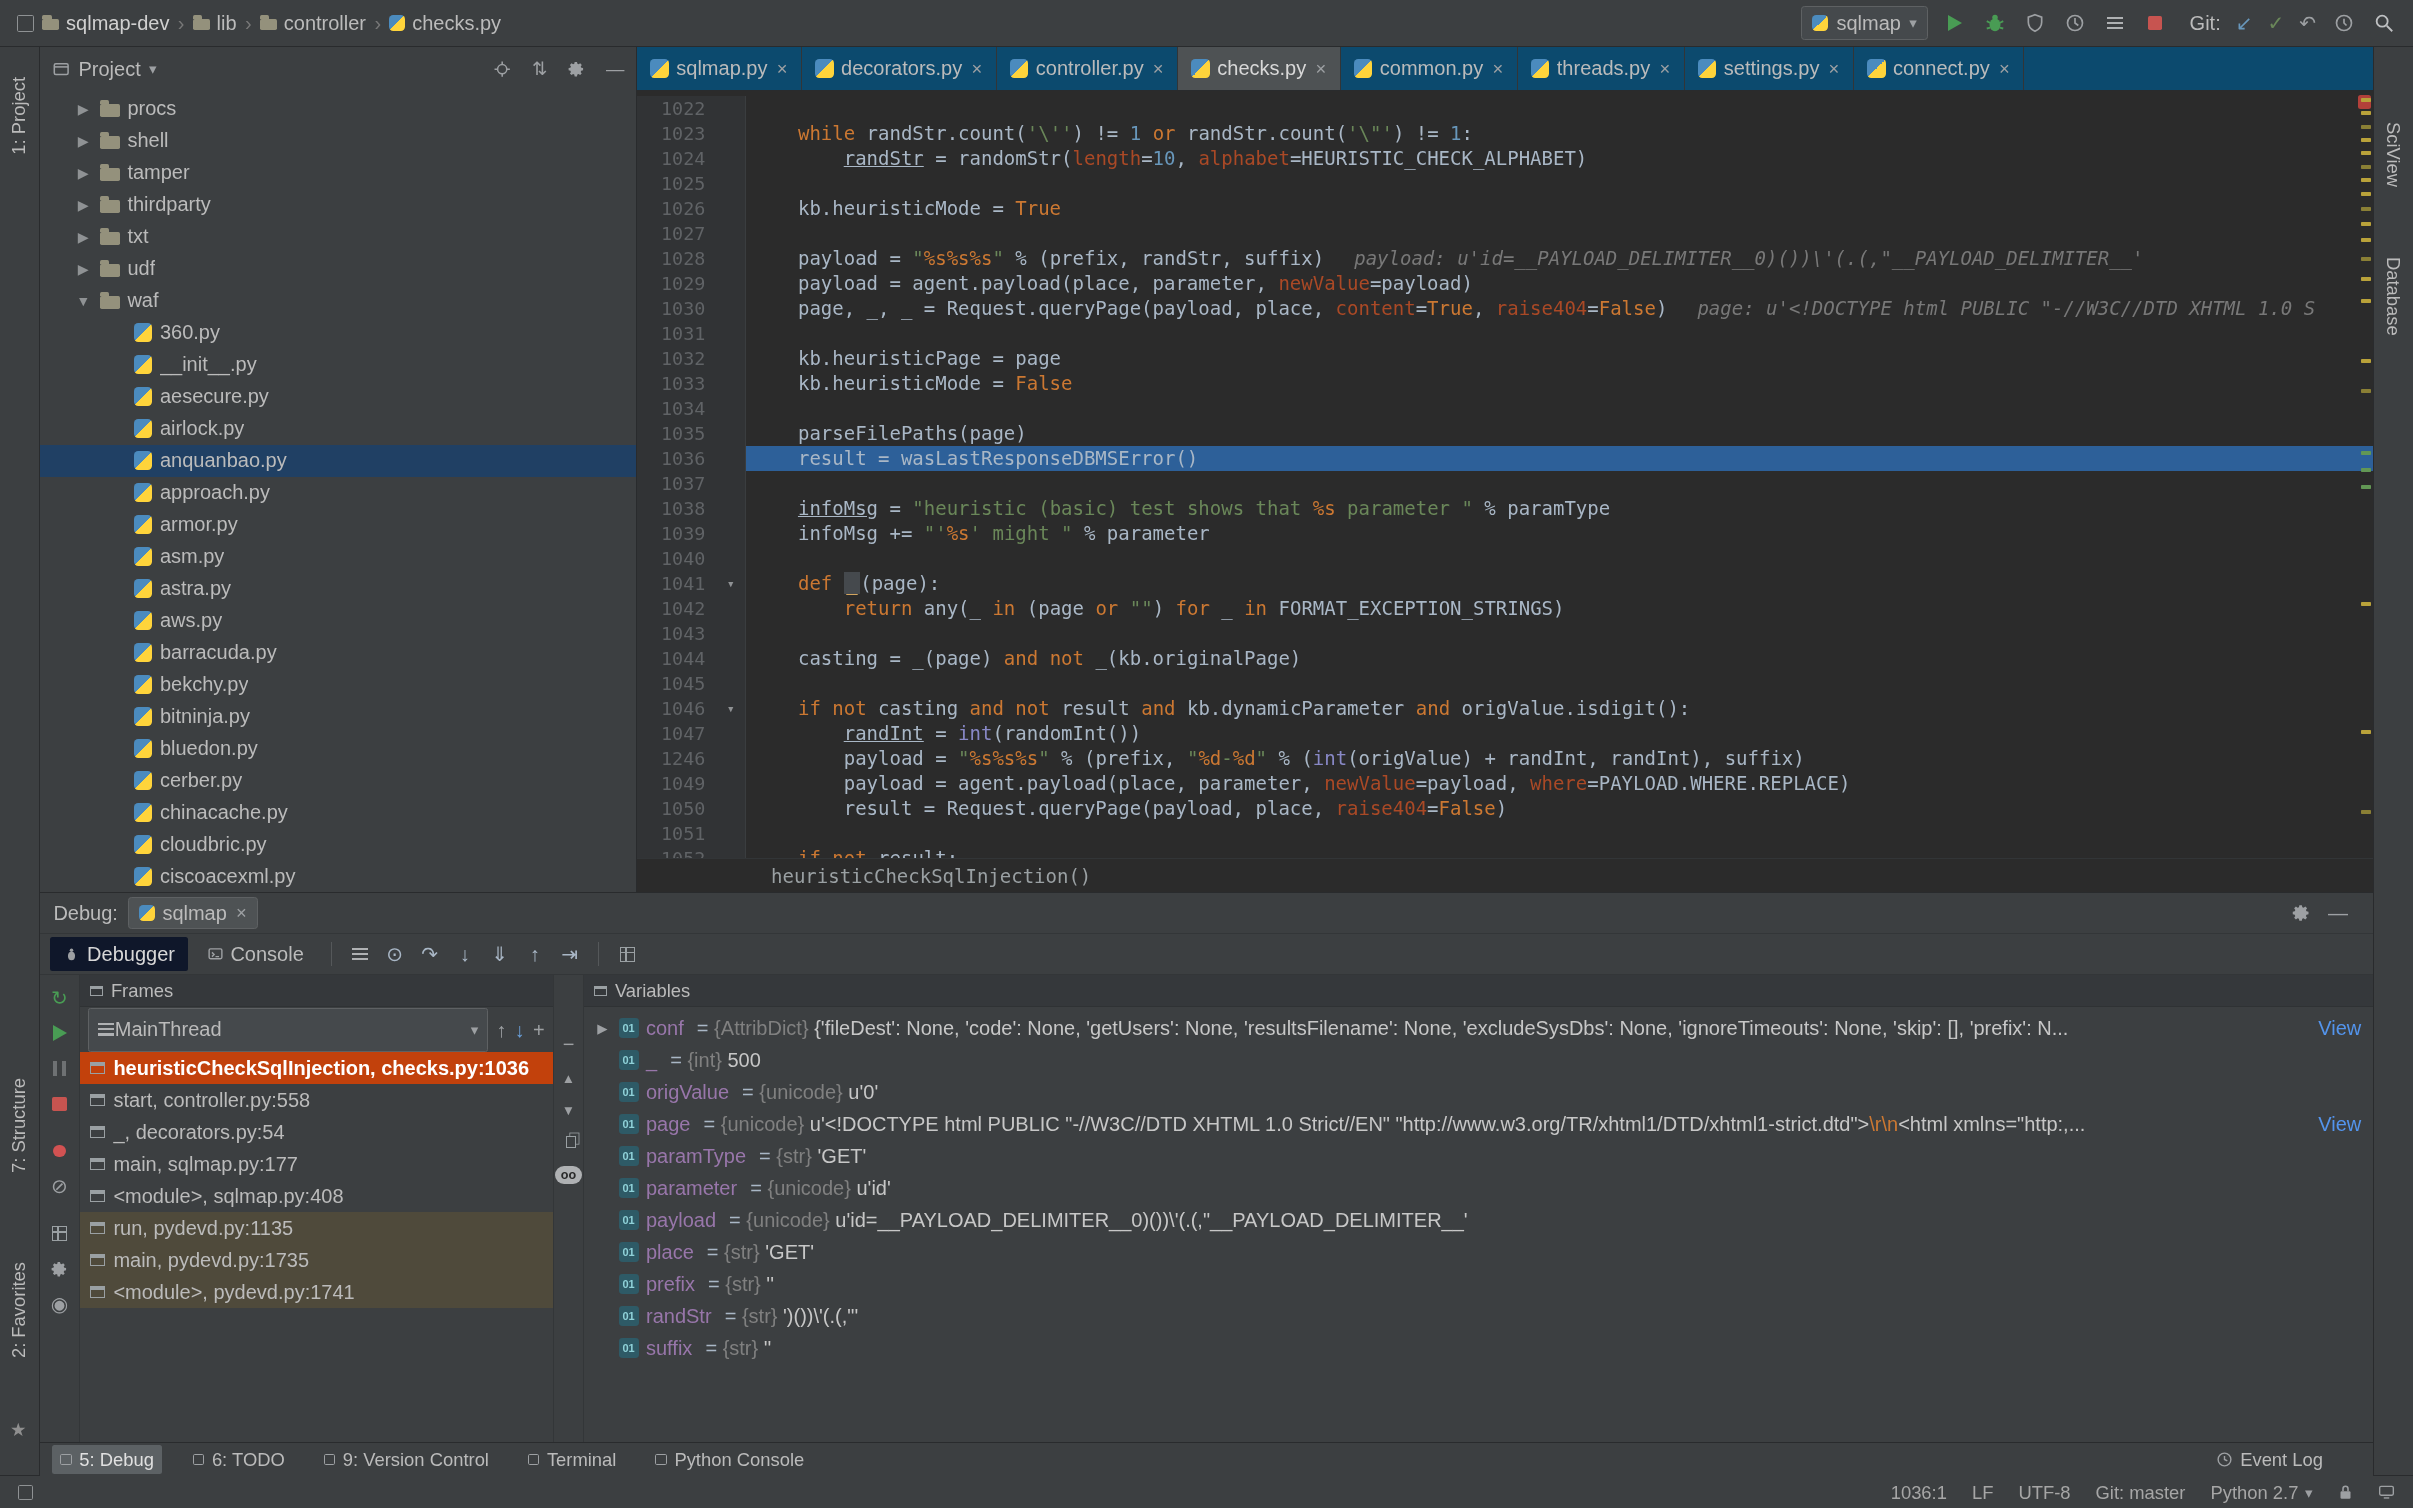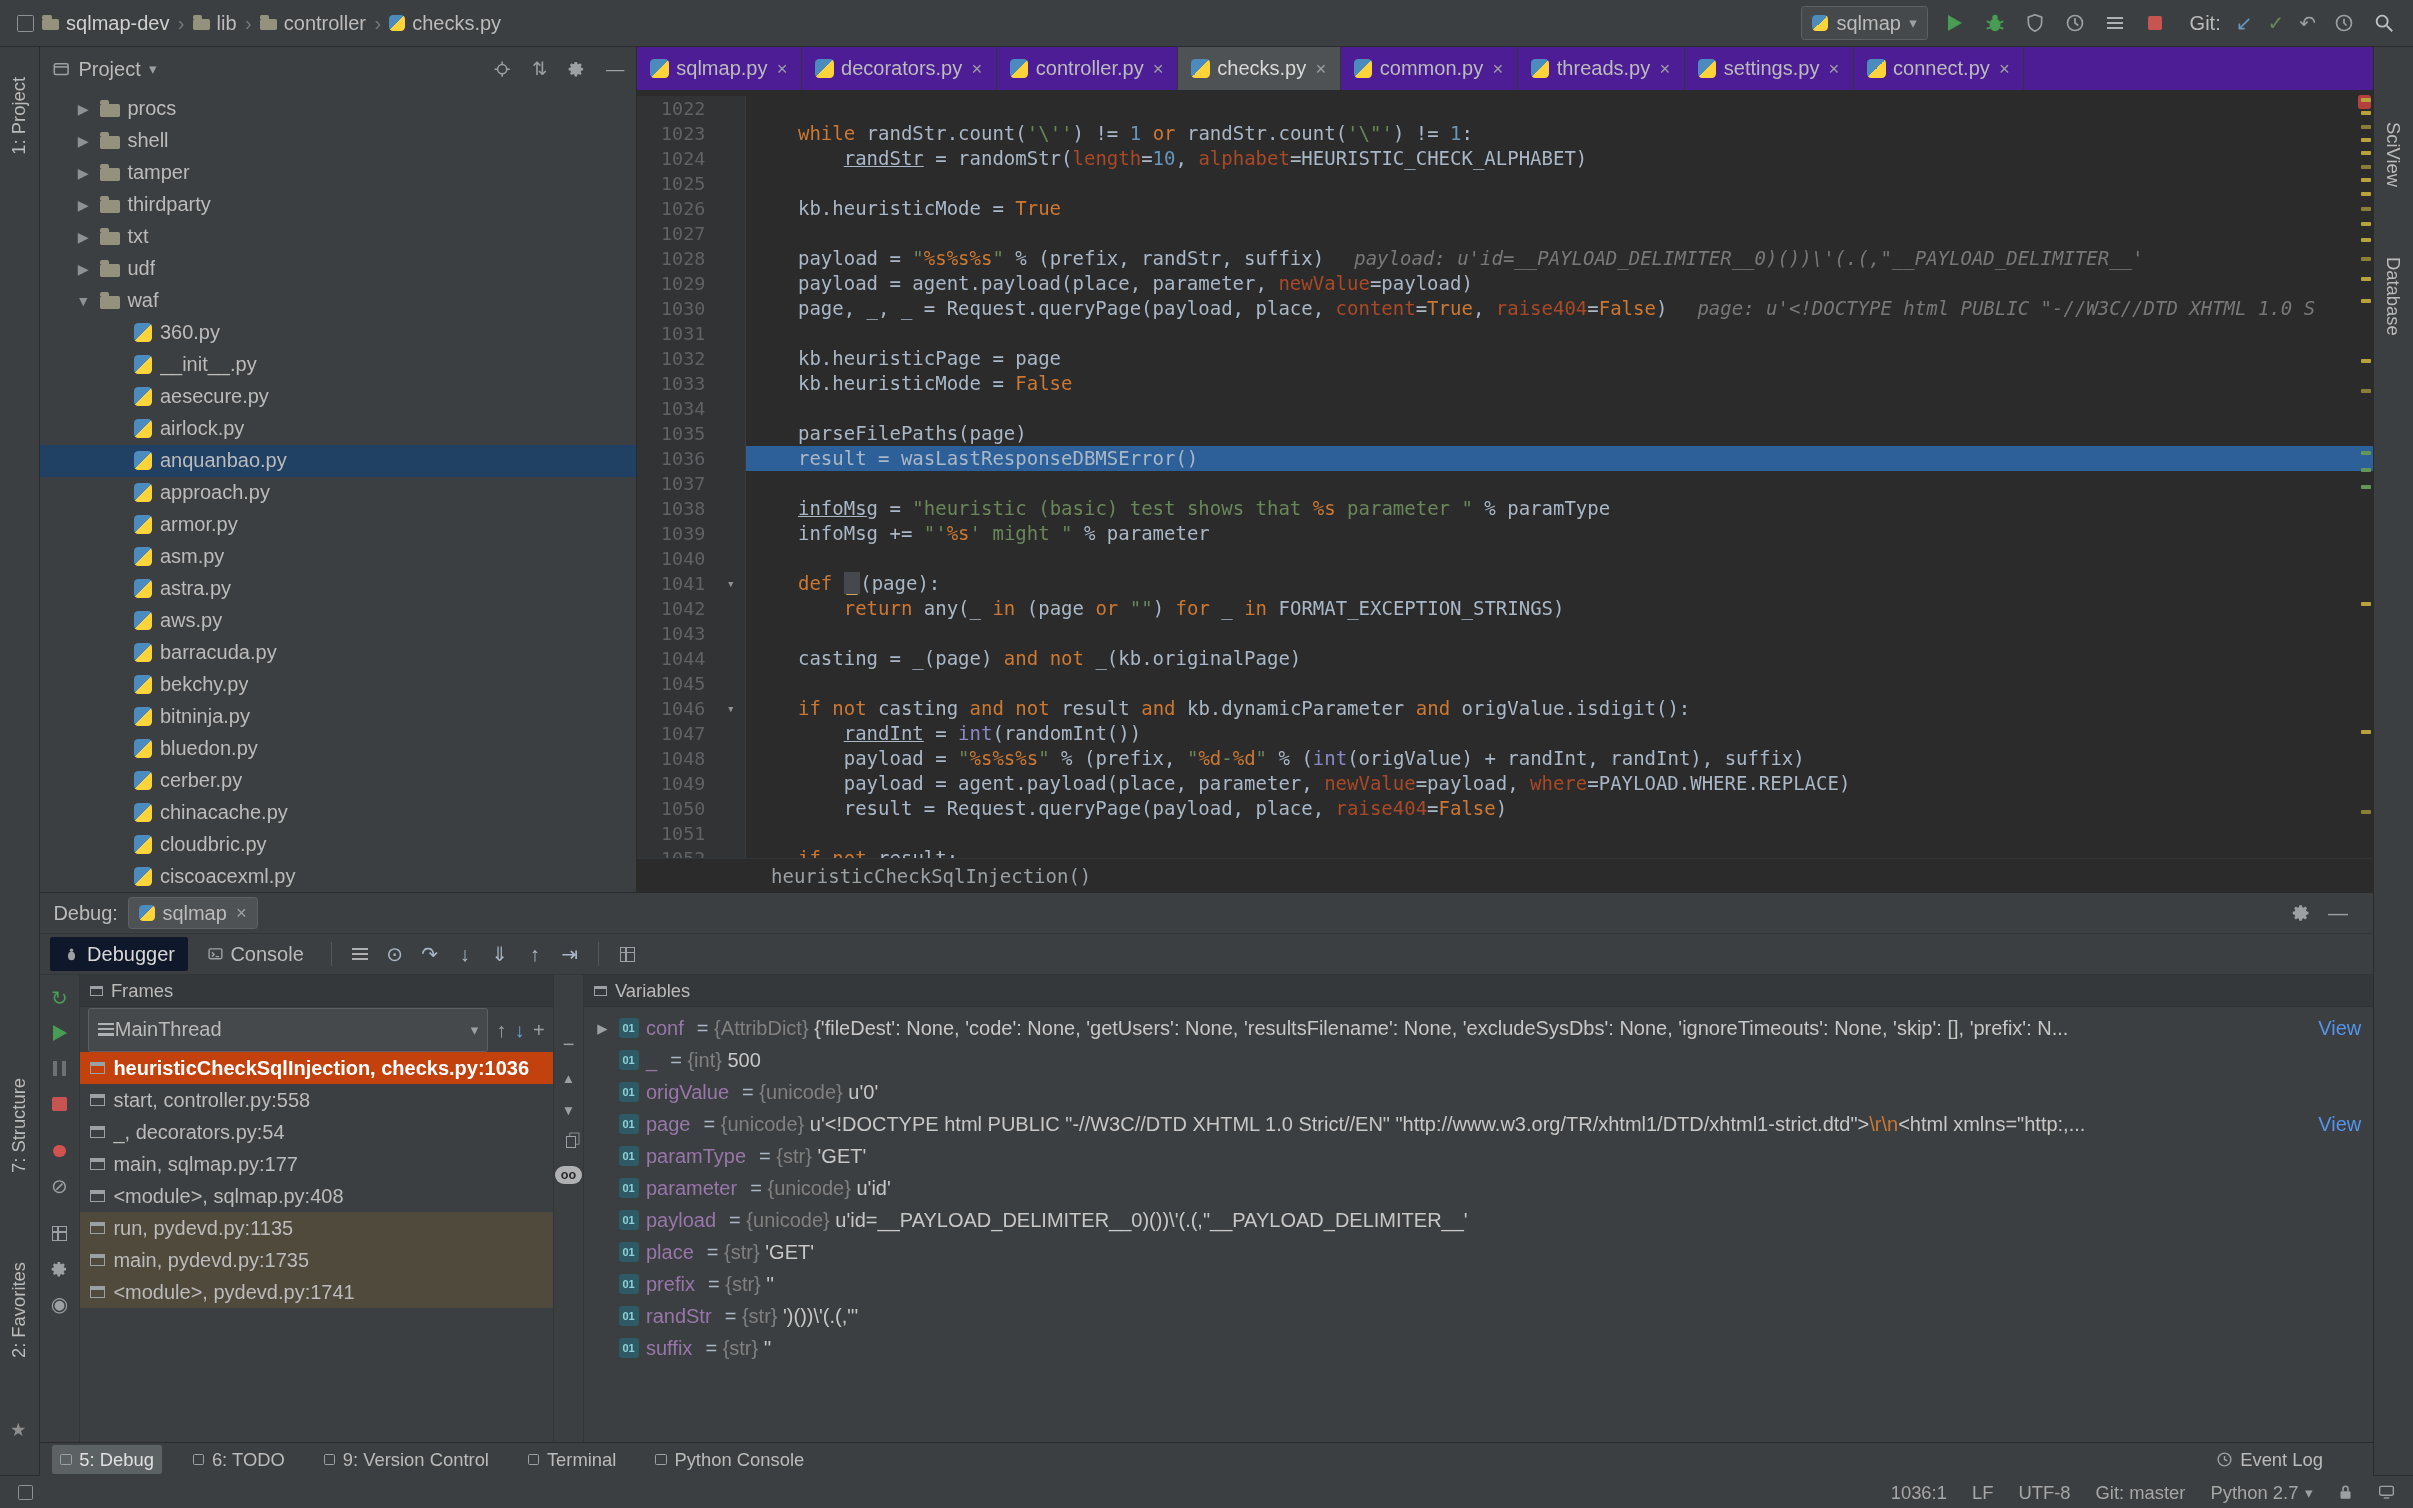--- a/index.html
+++ b/index.html
@@ -65,21 +65,21 @@
   #project-header .hico { margin-left:11.7px; color:#9da0a3; font-size:18.4px; }
   #project-header .spacer { flex:1; }
   #tree { flex:1; overflow:hidden; padding-top:1.7px; }
   .tree-row { height:32px; display:flex; align-items:center; gap:7.5px; padding-right:6.7px; white-space:nowrap; }
   .tree-row.selected { background:#204064; }
   .tree-arrow { width:18.4px; text-align:center; color:#8f9294; font-size:14.2px; flex:none; }
   .tree-label { overflow:hidden; text-overflow:ellipsis; }
 
   
   #editor-col { flex:1; display:flex; flex-direction:column; min-width:0; background:#2b2b2b; }
-  #tabbar { height:44px; background:#4c1d95; border-bottom:0.8px solid #292b2d; display:flex; align-items:stretch; flex:none; overflow:hidden; }
+  #tabbar { height:44px; background:#0c4a6e; border-bottom:0.8px solid #292b2d; display:flex; align-items:stretch; flex:none; overflow:hidden; }
   .tab { display:flex; align-items:center; gap:7.5px; padding:0 13.4px; border-right:0.8px solid #323537; color:#bbbbbb; }
   .tab.active { background:#4e5254; color:#d8d8d8; }
   .tab-close { color:#9da0a3; font-size:18.4px; margin-left:1.7px; }
   #editor { flex:1; position:relative; overflow:hidden; }
   #code-lines { position:absolute; inset:0; padding-top:5px; overflow:hidden;
     font-family:"DejaVu Sans Mono",monospace; font-size:19px; }
   .cl { display:flex; height:25px; line-height:25px; }
   .ln { width:80px; flex:none; text-align:right; padding-right:11.7px; color:#606366;
     background:#313335; font-size:18.4px; }
   .fold { width:28.5px; flex:none; background:#313335; border-right:0.8px solid #3a3d3f;
@@ -547,21 +547,21 @@
                 <span class="ln">1046</span>
                 <span class="fold">▾</span>
                 <span class="ct"><span class="tk-pln">    </span><span class="tk-kw">if</span><span class="tk-pln"> </span><span class="tk-kw">not</span><span class="tk-pln"> casting </span><span class="tk-kw">and</span><span class="tk-pln"> </span><span class="tk-kw">not</span><span class="tk-pln"> result </span><span class="tk-kw">and</span><span class="tk-pln"> kb.dynamicParameter </span><span class="tk-kw">and</span><span class="tk-pln"> origValue.isdigit():</span></span>
               </div>
               <div class="cl">
                 <span class="ln">1047</span>
                 <span class="fold"></span>
                 <span class="ct"><span class="tk-pln">        </span><span class="tk-und">randInt</span><span class="tk-pln"> = </span><span class="tk-bi">int</span><span class="tk-pln">(randomInt())</span></span>
               </div>
               <div class="cl">
-                <span class="ln">1048</span>
+                <span class="ln">1246</span>
                 <span class="fold"></span>
                 <span class="ct"><span class="tk-pln">        payload = </span><span class="tk-str">"</span><span class="tk-esc">%s%s%s</span><span class="tk-str">"</span><span class="tk-pln"> % (prefix, </span><span class="tk-str">"</span><span class="tk-esc">%d</span><span class="tk-str">-</span><span class="tk-esc">%d</span><span class="tk-str">"</span><span class="tk-pln"> % (</span><span class="tk-bi">int</span><span class="tk-pln">(origValue) + randInt, randInt), suffix)</span></span>
               </div>
               <div class="cl">
                 <span class="ln">1049</span>
                 <span class="fold"></span>
                 <span class="ct"><span class="tk-pln">        payload = agent.payload(place, parameter, </span><span class="tk-kwarg">newValue</span><span class="tk-pln">=payload, </span><span class="tk-kwarg">where</span><span class="tk-pln">=PAYLOAD.WHERE.REPLACE)</span></span>
               </div>
               <div class="cl">
                 <span class="ln">1050</span>

